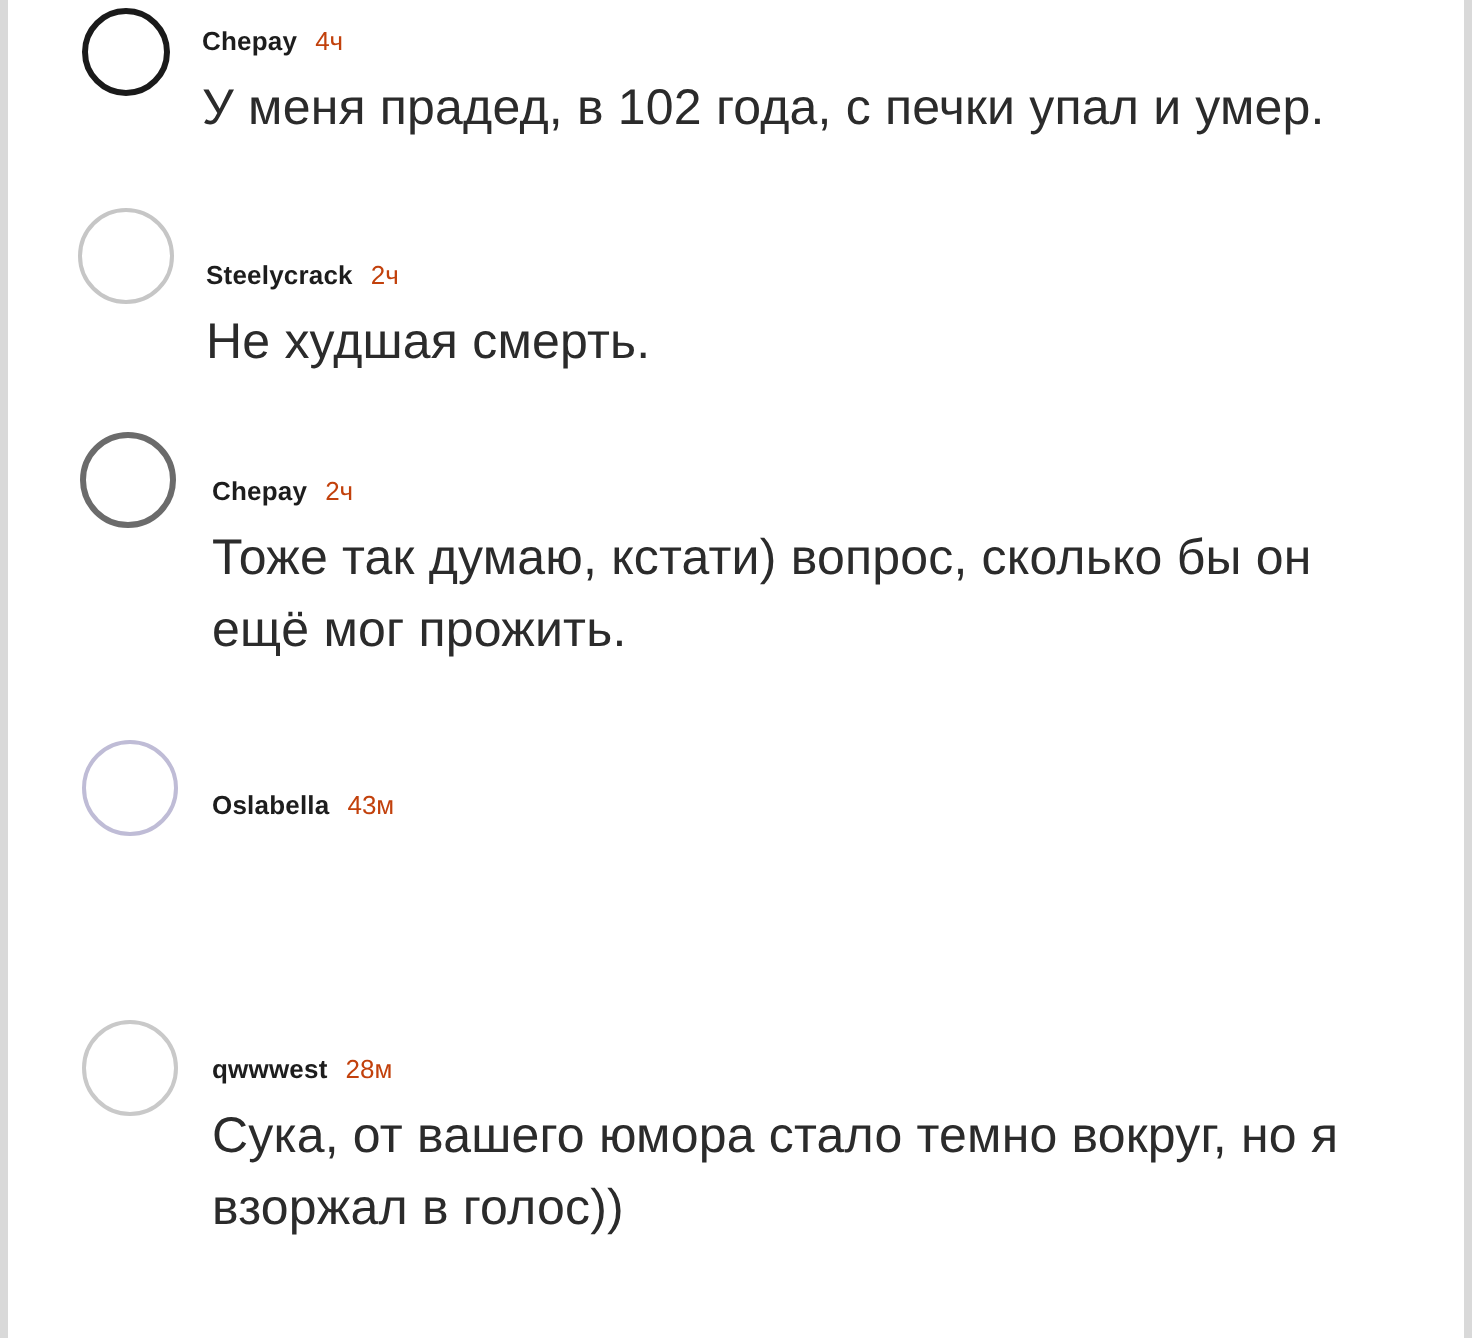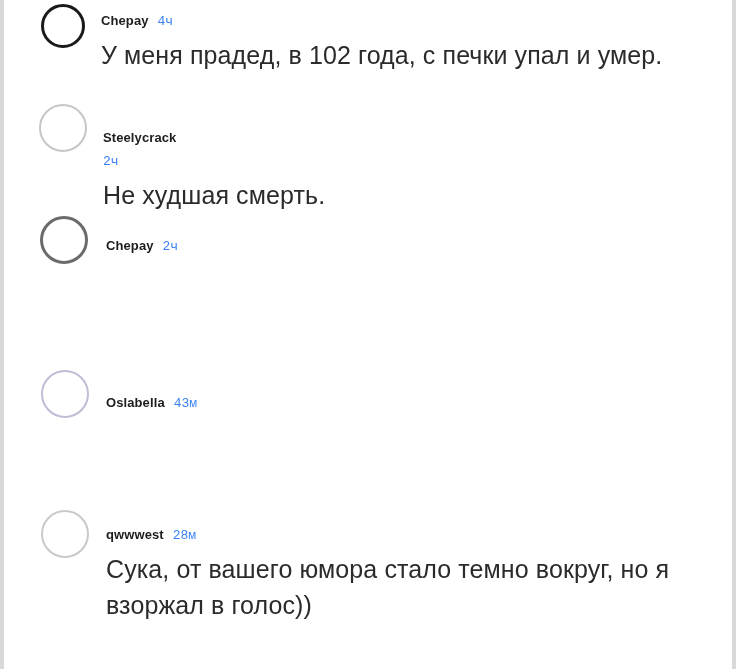--- a/index.html
+++ b/index.html
@@ -44,40 +44,39 @@
     white-space: nowrap;
   }
   .author {
     font-size: 13px;
     font-weight: bold;
     color: #1d1d1d;
     letter-spacing: 0.1px;
   }
   .time {
     font-size: 13px;
-    color: #3b82f6;
+    color: #c2410c;
     font-weight: normal;
-    font-family: Liberation Mono, monospace;
   }
   .text {
     font-size: 25px;
     color: #2b2b2b;
     line-height: 1.45;
     margin-top: 8px;
     letter-spacing: 0.1px;
   }
 
   
   #c0 { position: absolute; left: 41px;  top: 4px;   width: 660px; }
   #c0 .avatar { width: 44px; height: 44px; border: 3px solid #1a1a1a; margin-right: 16px; }
   #c0 .meta { margin-top: 9px; }
 
   #c1 { position: absolute; left: 39px;  top: 104px; width: 660px; }
   #c1 .avatar { width: 48px; height: 48px; border: 2px solid #c6c6c6; margin-right: 16px; }
-  #c1 .meta { margin-top: 26px; flex-direction: column; }
+  #c1 .meta { margin-top: 26px; }
 
   #c2 { position: absolute; left: 40px;  top: 216px; width: 660px; }
   #c2 .avatar { width: 48px; height: 48px; border: 3px solid #6b6b6b; margin-right: 18px; }
   #c2 .meta { margin-top: 22px; }
 
   #c3 { position: absolute; left: 41px;  top: 370px; width: 660px; }
   #c3 .avatar { width: 48px; height: 48px; border: 2px solid #bfbcd6; margin-right: 17px; }
   #c3 .meta { margin-top: 25px; }
 
   #c4 { position: absolute; left: 41px;  top: 510px; width: 660px; }
@@ -124,20 +123,21 @@
     </div>
   </div>
 
   <div class="comment" id="c2">
     <div class="avatar" style="border-color: rgb(107, 107, 107);"></div>
     <div class="body">
       <div class="meta">
         <span class="author">Chepay</span>
         <span class="time">2ч</span>
       </div>
+      <div class="text">Тоже так думаю, кстати) вопрос, сколько бы он ещё мог прожить.</div>
     </div>
   </div>
 
   <div class="comment" id="c3">
     <div class="avatar" style="border-color: rgb(191, 188, 214);"></div>
     <div class="body">
       <div class="meta">
         <span class="author">Oslabella</span>
         <span class="time">43м</span>
       </div>

